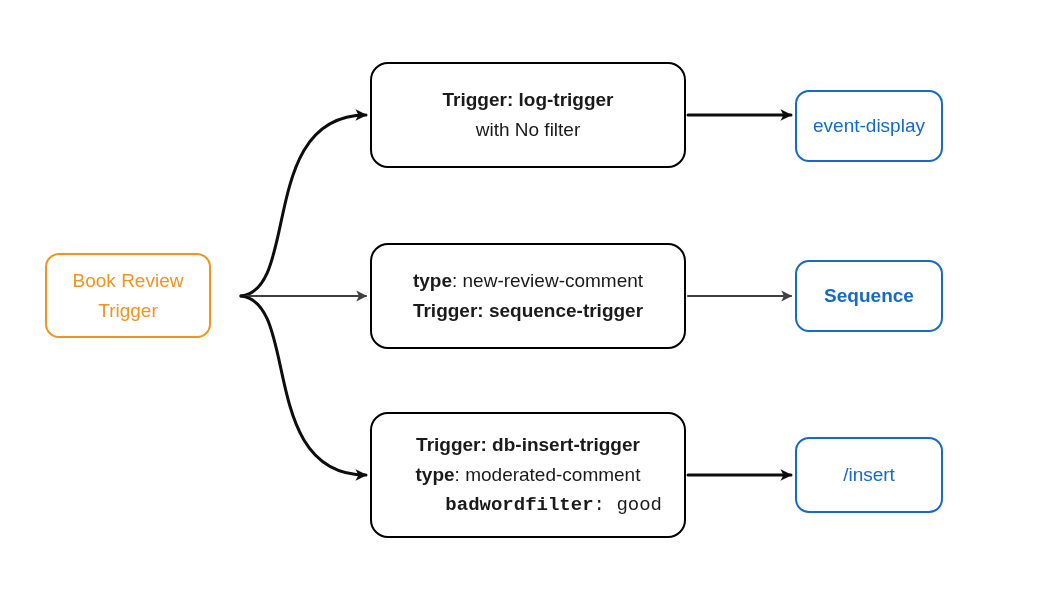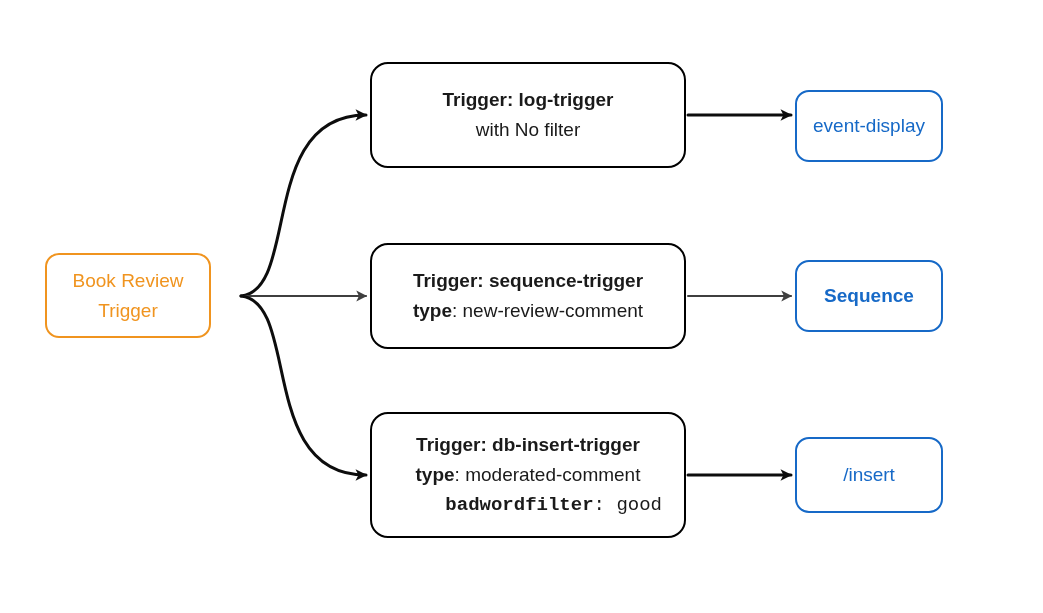--- a/index.html
+++ b/index.html
@@ -114,22 +114,22 @@
     <div class="line">Book Review</div>
     <div class="line">Trigger</div>
   </div>
 
   <div class="node trigger trigger-log">
     <div class="line b">Trigger: log-trigger</div>
     <div class="line">with No filter</div>
   </div>
 
   <div class="node trigger trigger-sequence">
+    <div class="line"><span class="b">type</span><span>: new-review-comment</span></div>
     <div class="line b">Trigger: sequence-trigger</div>
-    <div class="line"><span class="b">type</span><span>: new-review-comment</span></div>
   </div>
 
   <div class="node trigger trigger-db">
     <div class="line b">Trigger: db-insert-trigger</div>
     <div class="line"><span class="b">type</span><span>: moderated-comment</span></div>
     <div class="line line-right"><span class="b">badwordfilter</span><span>: good</span></div>
   </div>
 
   <div class="node sink sink-event-display">
     <div class="line">event-display</div>

